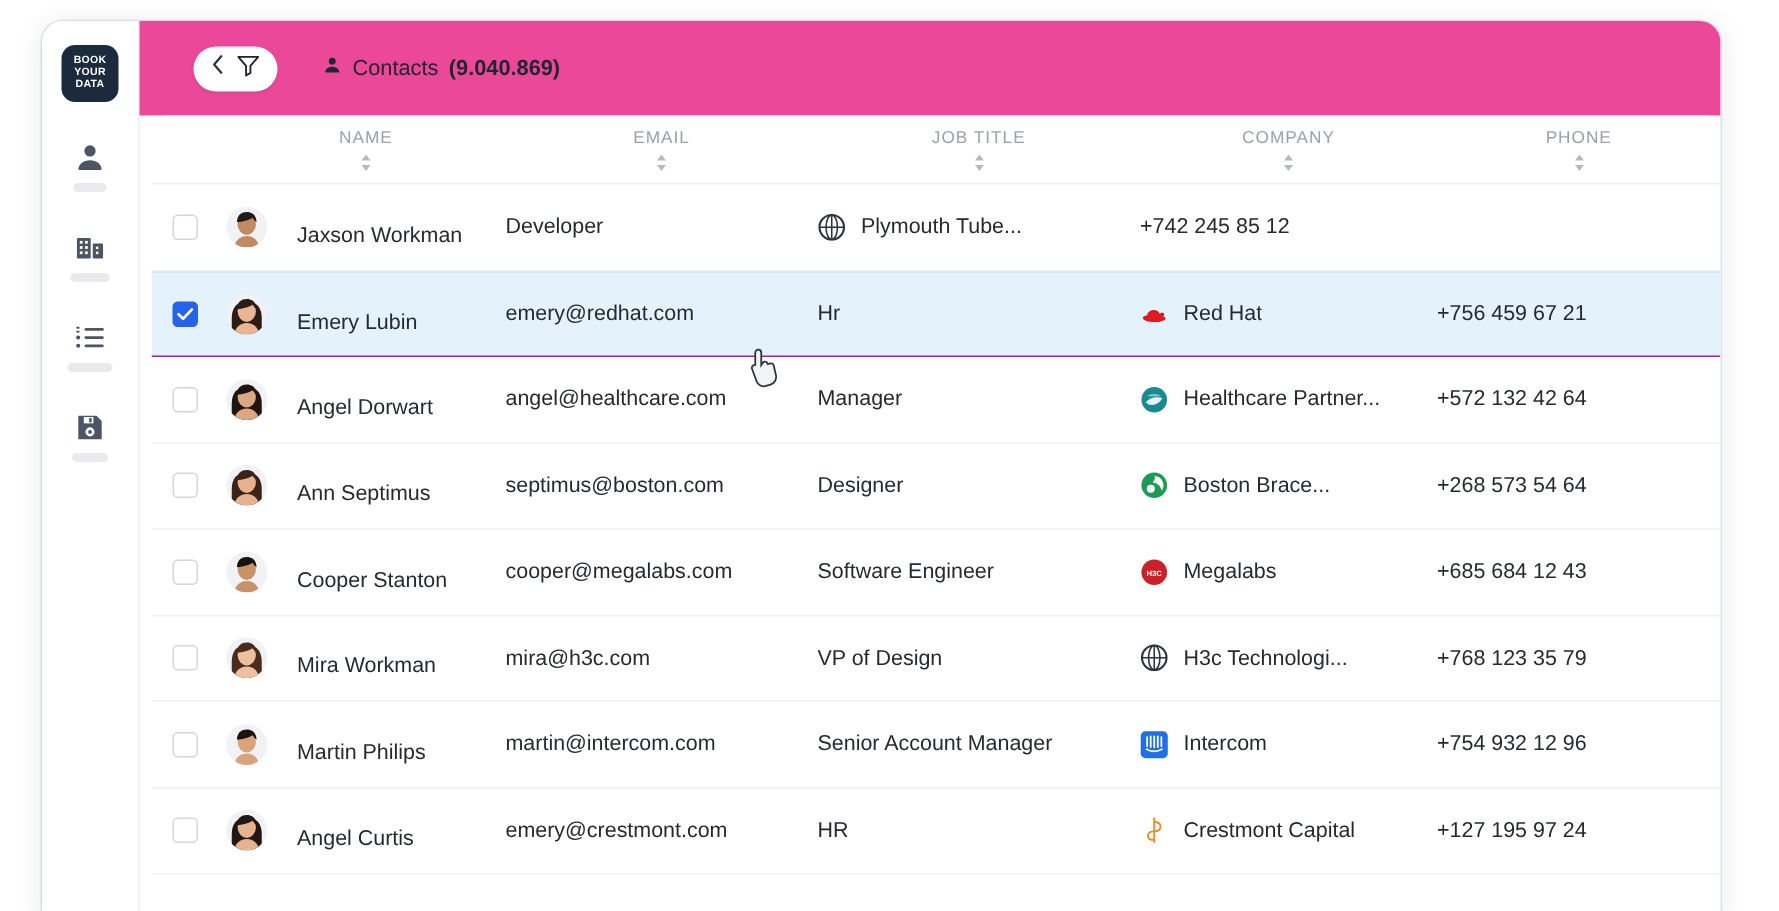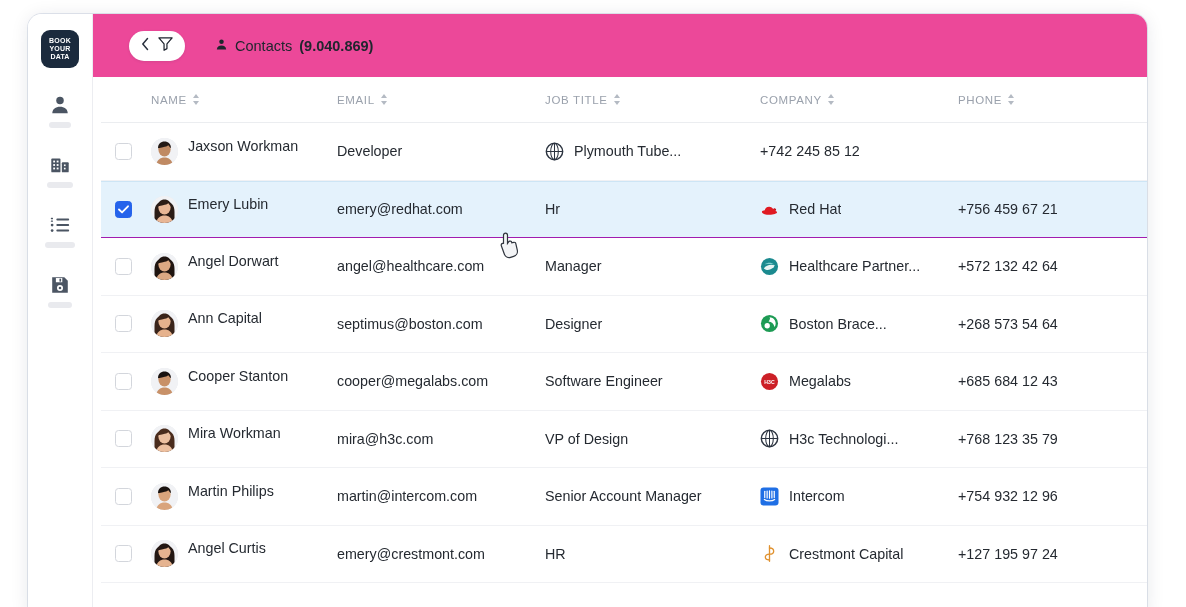--- a/index.html
+++ b/index.html
@@ -110,20 +110,21 @@
     border-bottom: 1px solid #ebedf0;
     padding-left: 14px;
   }
   .th {
     font-size: 11.5px;
     letter-spacing: .65px;
     color: #9aa1ac;
     display: flex; align-items: center; gap: 5px;
     cursor: pointer;
     user-select: none;
+    flex-direction: column;
   }
   .sort-ico { display:block; }
 
   .trow {
     height: 57.5px;
     border-bottom: 1px solid #f0f1f4;
     padding-left: 14px;
     cursor: pointer;
   }
   .trow.selected {
@@ -138,21 +139,21 @@
     border-radius: 3.5px;
     background: #fff;
     cursor: pointer;
   }
   .cbox.checked {
     background: #2563EB;
     border-color: #2563EB;
     display: flex; align-items: center; justify-content: center;
   }
 
-  .name-cell { display: flex; align-items: flex-start; gap: 10px; }
+  .name-cell { display: flex; align-items: flex-end; gap: 20px; }
   .avatar {
     width: 27px; height: 27px; border-radius: 50%;
     flex: 0 0 27px;
     overflow: hidden;
     background: #e8eaee;
   }
   .avatar svg { display:block; }
   .cell-txt {
     font-size: 14.3px;
     color: #252a31;
@@ -397,21 +398,21 @@
             <div class="name-cell">
               <span class="avatar">
                 <svg width="27" height="27" viewBox="0 0 27 27">
                   <rect width="27" height="27" fill="#f1f2f5"></rect>
                   <path d="M3.5 16c0-7 3.5-11 10-11s10 4 10 11v11h-20z" fill="#3a241a"></path>
                   <ellipse cx="13.5" cy="11.5" rx="6.1" ry="7.1" fill="#e6b28d"></ellipse>
                   <path d="M5.2 27c.6-5 4-7.6 8.3-7.6s7.7 2.6 8.3 7.6z" fill="#e6b28d"></path>
                   <path d="M7 10.2C7 5.6 9.8 3.4 13.5 3.4S20 5.6 20 10.2c-1.6-1.3-2.6-3-2.6-3S15 9.2 7 10.2z" fill="#3a241a"></path>
                 </svg>
               </span>
-              <span class="cell-txt">Ann Capital</span>
+              <span class="cell-txt">Ann Septimus</span>
             </div>
             <span class="cell-txt">septimus@boston.com</span>
             <span class="cell-txt">Designer</span>
             <div class="co-cell">
               <span class="co-logo"><svg width="19" height="19" viewBox="0 0 20 20">
                   <circle cx="10" cy="10" r="9" fill="#1d9b54"></circle>
                   <path d="M10 3.5c3.6 0 6.5 2.9 6.5 6.5 0 1.4-.5 2.7-1.2 3.8-.8-3.6-3.2-5.4-6.3-5.8 1-1.6 2.3-3 1-4.5z" fill="#fff"></path>
                   <circle cx="7.6" cy="12.4" r="2.8" fill="#fff"></circle>
                 </svg></span>
               <span class="cell-txt">Boston Brace...</span>

